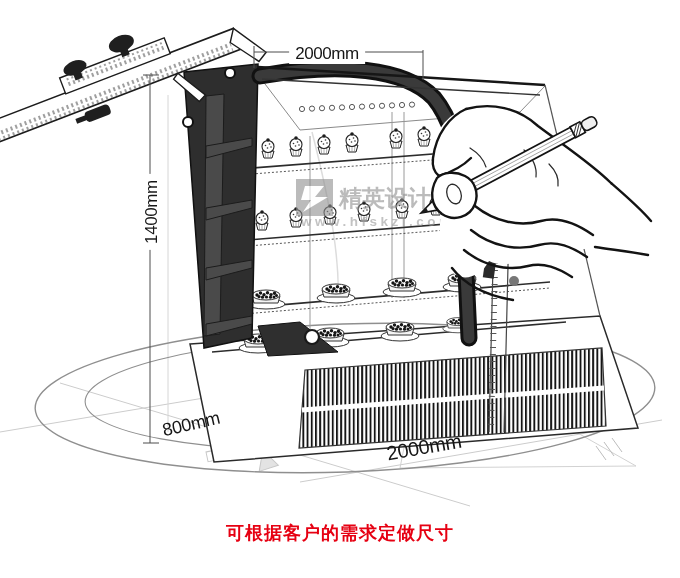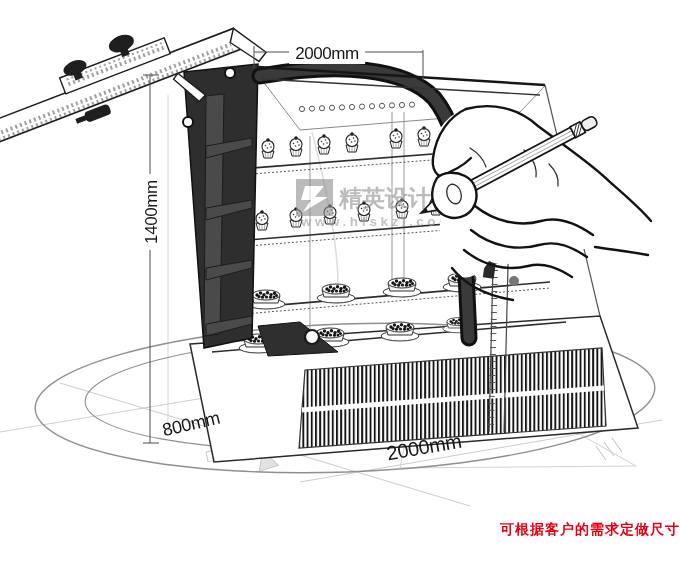--- a/index.html
+++ b/index.html
@@ -12,22 +12,22 @@
   .dim{
     position:absolute;font-size:17px;letter-spacing:-0.4px;color:#161616;
     white-space:nowrap;line-height:1;
   }
   .dim.gap{background:#fff;padding:2px 6px;}
   #dim-top{left:327px;top:43px;transform:translateX(-50%);}
   #dim-left{left:151px;top:212px;transform:translate(-50%,-50%) rotate(-90deg);}
   #dim-depth{left:191px;top:424px;transform:translate(-50%,-50%) rotate(-13deg);font-size:18px;}
   #dim-bottom{left:424px;top:447px;transform:translate(-50%,-50%) rotate(-10deg);font-size:20px;}
   #note{
-    position:absolute;left:0;right:0;top:521px;text-align:right;
-    font-size:14px;font-weight:bold;color:#e60012;letter-spacing:1px;
+    position:absolute;left:0;right:0;top:521px;text-align:center;
+    font-size:18px;font-weight:bold;color:#e60012;letter-spacing:1px;
   }
   .wm-brand{font-size:23px;font-weight:bold;fill:#8f8f8f;}
   .wm-url{font-size:13.5px;font-weight:bold;letter-spacing:3.5px;fill:#9a9a9a;}
 </style>
 </head>
 <body>
 
 <div id="stage">
 
   <svg id="sketch" width="680" height="578" viewBox="0 0 680 578">

